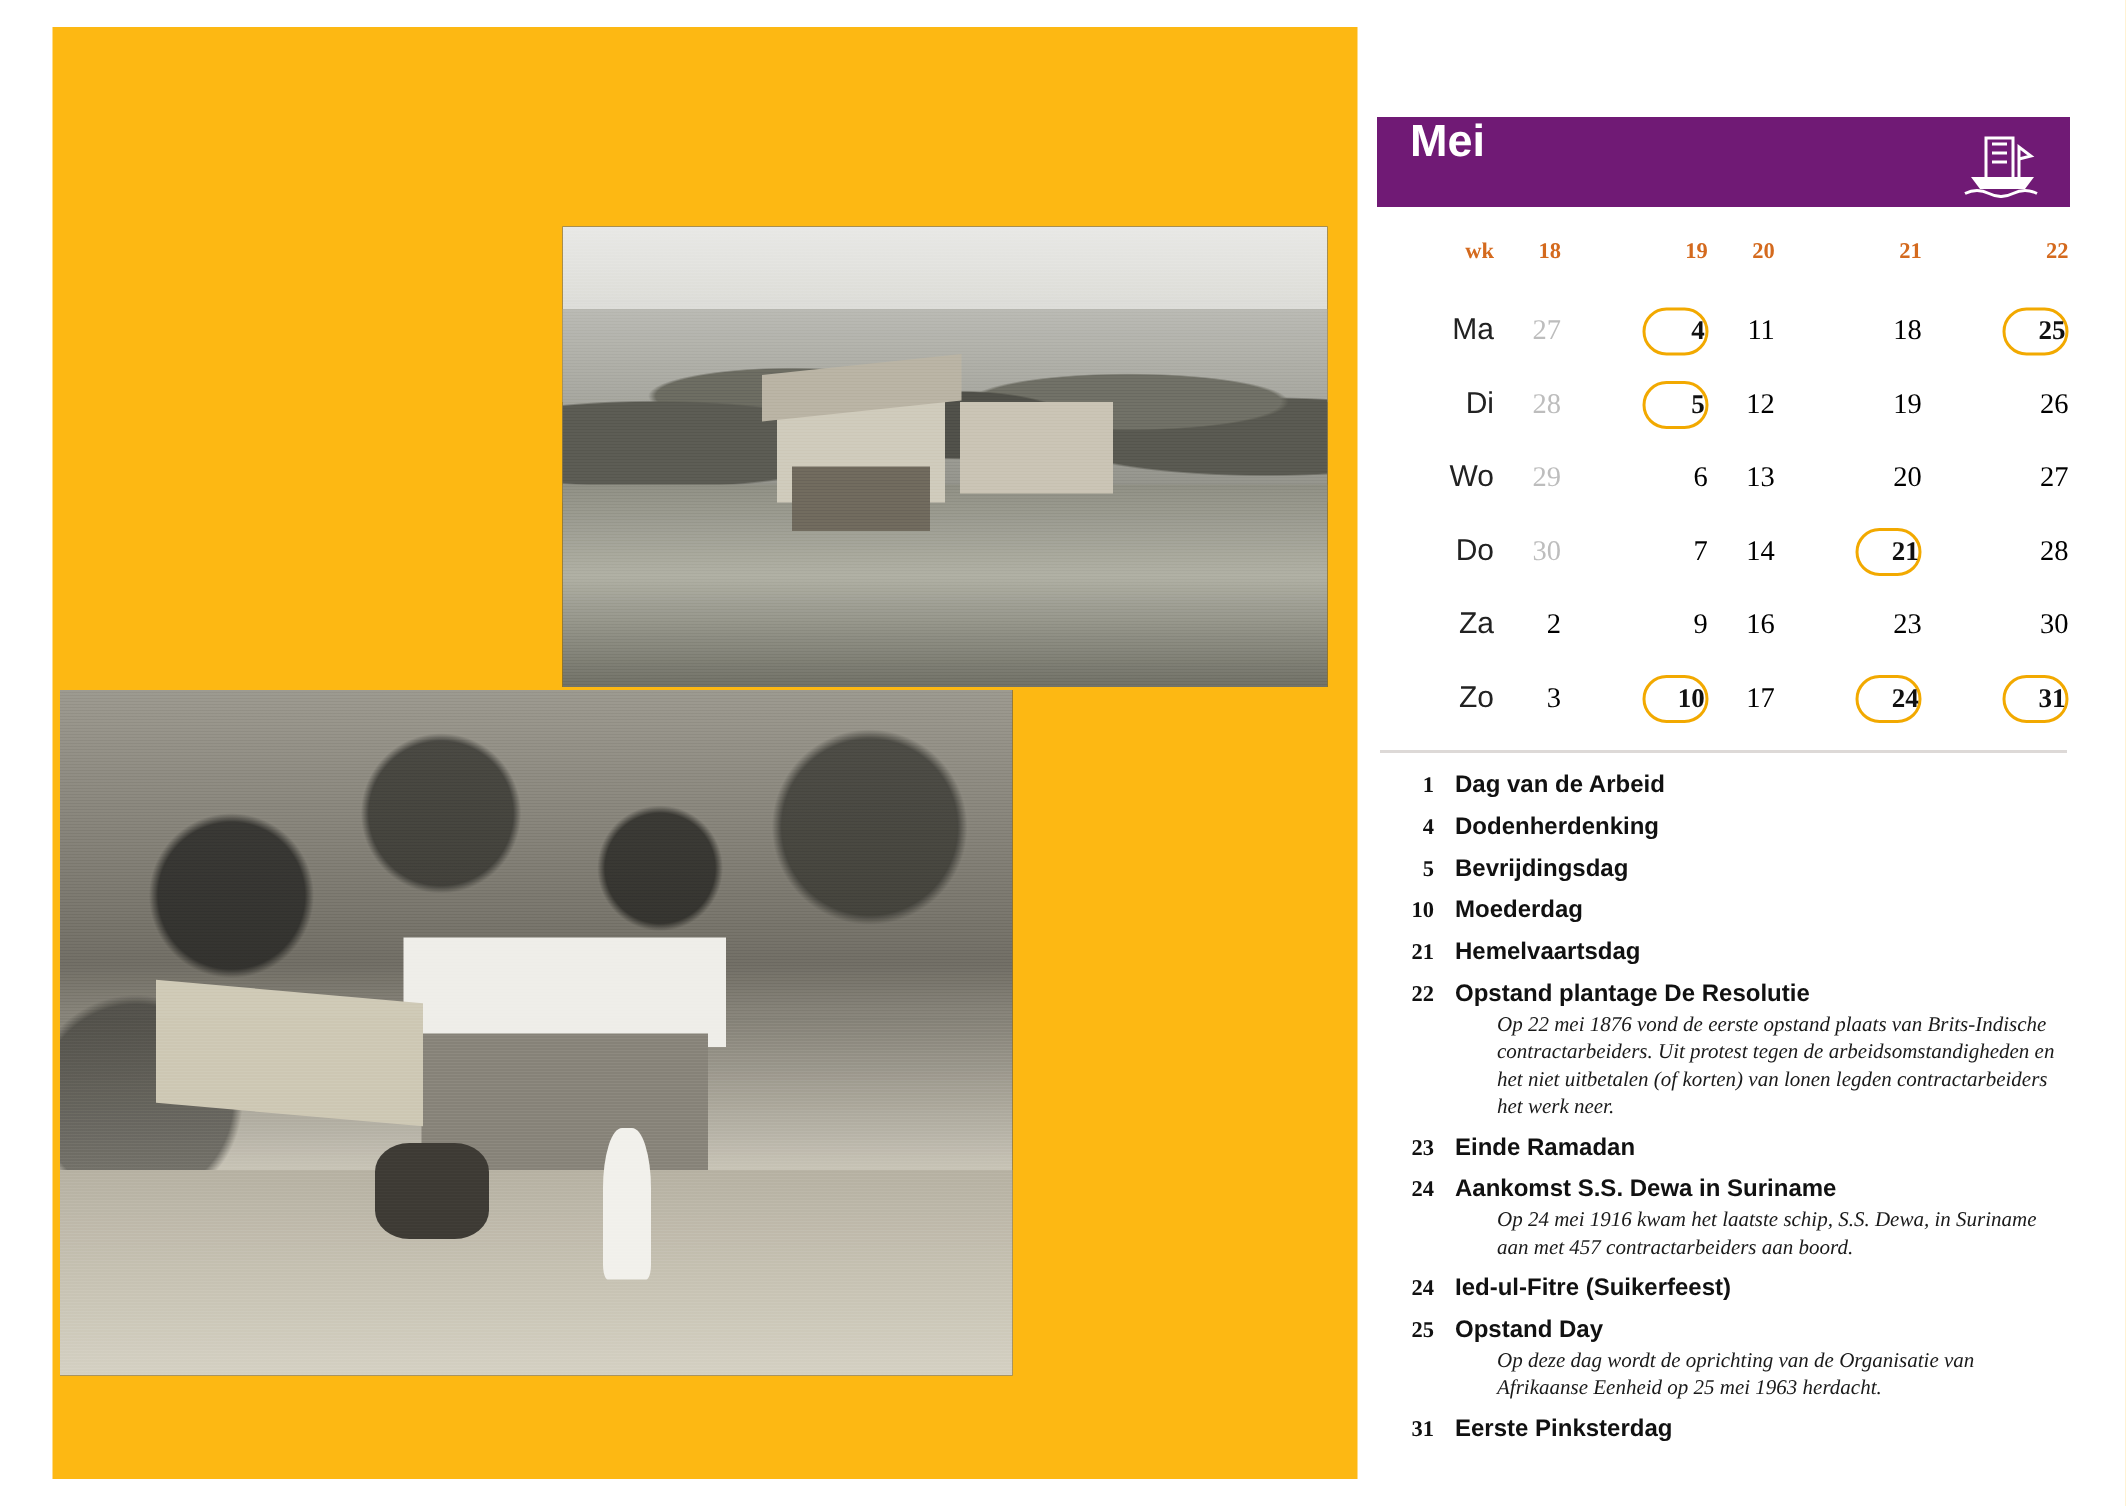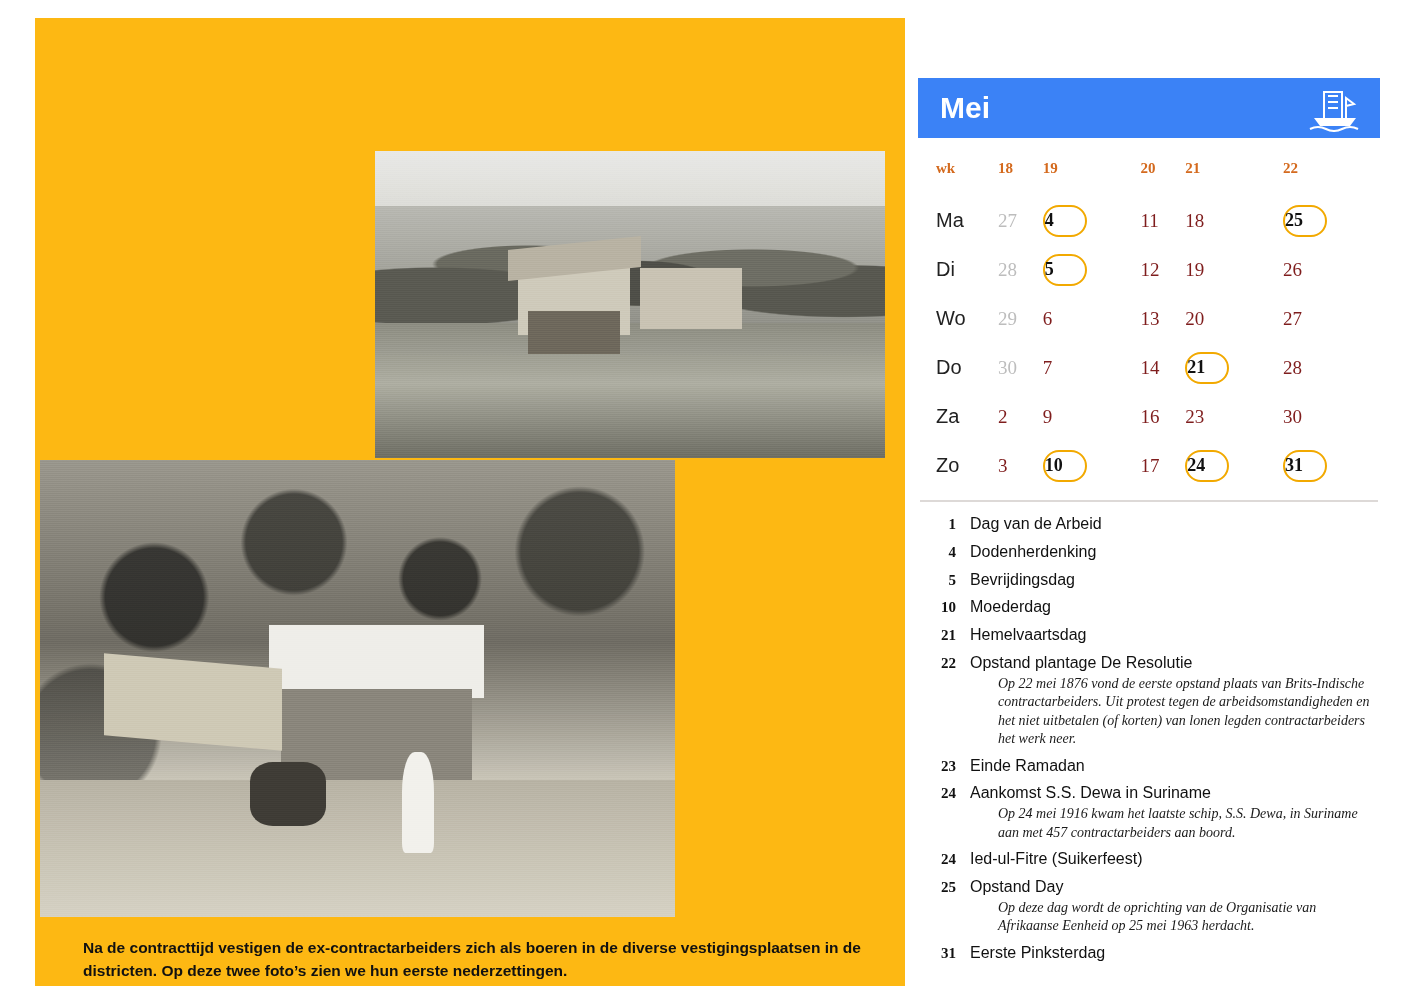--- a/index.html
+++ b/index.html
@@ -61,55 +61,55 @@
 
   .caption{
     position:absolute;left:48px;top:918px;width:820px;
     font-size:15.5px;font-weight:bold;line-height:1.5;color:#111;
   }
 
   
   .right-col{position:absolute;left:918px;top:78px;width:462px;}
 
   .month-bar{
-    position:relative;height:60px;background:#3b82f6;
-    display:flex;align-items:center;
+    position:relative;height:60px;background:#701a75;
+    display:flex;
   }
   .month-name{
     font-size:30px;font-weight:bold;color:#fff;margin-left:22px;
     font-family:"Liberation Sans", sans-serif;
   }
   .logo{position:absolute;right:14px;top:6px;width:62px;height:48px;}
 
   table.cal{width:462px;border-collapse:collapse;margin-top:6px;}
-  table.cal td{height:47px;text-align:left;vertical-align:middle;}
+  table.cal td{height:47px;text-align:right;vertical-align:middle;}
   .wk-row td{
     font-size:15px;font-weight:bold;color:#D46A1E;padding-bottom:4px;height:30px;
     font-family:"Liberation Serif", serif;
   }
   .daycol{width:60px;text-align:left;padding-left:18px;font-size:20px;color:#222;}
-  .num{font-size:19px;color:#7f1d1d;font-family:"Liberation Serif", serif;}
+  .num{font-size:19px;color:#000000;font-family:"Liberation Serif", serif;}
   .muted{color:#bdbdbd;}
   .circ{
     display:inline-block;width:40px;height:28px;line-height:27px;
     border:2.5px solid #F2A900;border-radius:16px;font-weight:bold;
     font-family:"Liberation Serif", serif;font-size:18px;color:#111;
   }
 
   .hr{height:2px;background:#ddd9d7;margin:10px 2px 12px 2px;}
 
   .events{margin:0 2px;}
   .ev{display:flex;align-items:flex-start;margin-bottom:7px;}
   .ev-day{
     width:36px;flex:0 0 36px;text-align:right;padding-right:14px;
     font-size:15px;font-weight:bold;color:#111;
     font-family:"Liberation Serif", serif;line-height:1.35;
   }
   .ev-body{flex:1;}
-  .ev-title{font-size:16px;font-weight:normal;color:#111;line-height:1.3;}
+  .ev-title{font-size:16px;font-weight:bold;color:#111;line-height:1.3;}
   .ev-desc{
     font-family:"Liberation Serif", serif;
     font-style:italic;font-size:14px;line-height:1.32;color:#1a1a1a;margin-top:1px;margin-left:28px;
   }
 </style>
 </head>
 <body>
 
 <div class="page">
 
@@ -132,21 +132,20 @@
       <div class="ph-veg"></div>
       <div style="position:absolute;left:36%;top:36%;width:34%;height:16%;background:#efeee9;"></div>
       <div style="position:absolute;left:38%;top:50%;width:30%;height:20%;background:#8a867c;"></div>
       <div style="position:absolute;left:10%;top:44%;width:28%;height:18%;background:#cfc9b6;transform:skewY(5deg);"></div>
       <div style="position:absolute;left:0;bottom:0;width:100%;height:30%;background:linear-gradient(#b8b3a4,#d6d2c4);"></div>
       <div style="position:absolute;left:57%;top:64%;width:5%;height:22%;background:#f2f1ec;border-radius:40% 40% 10% 10%;"></div>
       <div style="position:absolute;left:33%;top:66%;width:12%;height:14%;background:#3f3c36;border-radius:30%;"></div>
       <div class="ph-grain"></div>
     </div>
 
-    <div class="caption">Na de contracttijd vestigen de ex-contractarbeiders zich als boeren in de diverse vestigingsplaatsen in de districten. Op deze twee foto’s zien we hun eerste nederzettingen.</div>
   </div>
 
   <div class="right-col">
 
     <div class="month-bar">
       <span class="month-name">Mei</span>
       <span class="logo">
         <svg viewBox="0 0 62 48" width="62" height="48" aria-hidden="true">
           <g fill="none" stroke="#ffffff" stroke-width="2">
             <path d="M10 34 L52 34 L46 42 L16 42 Z" fill="#ffffff" stroke="none"></path>

